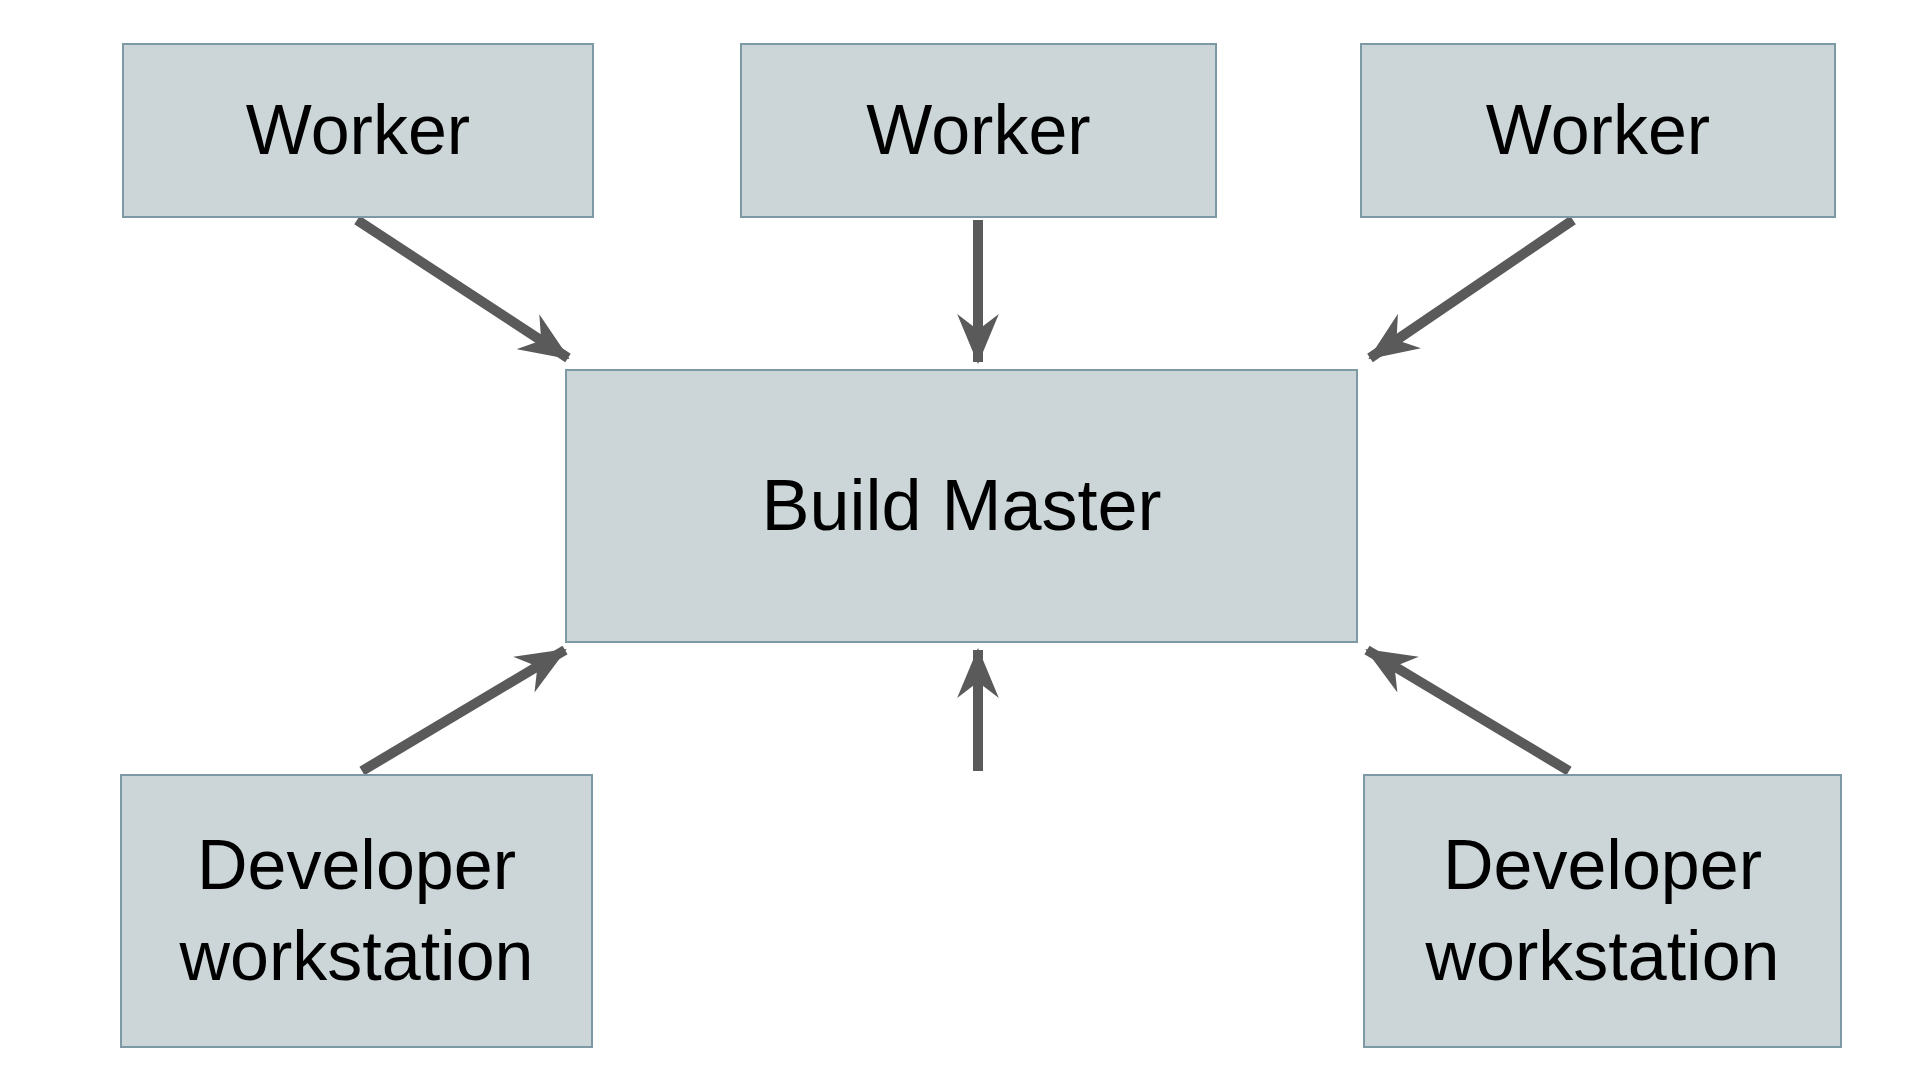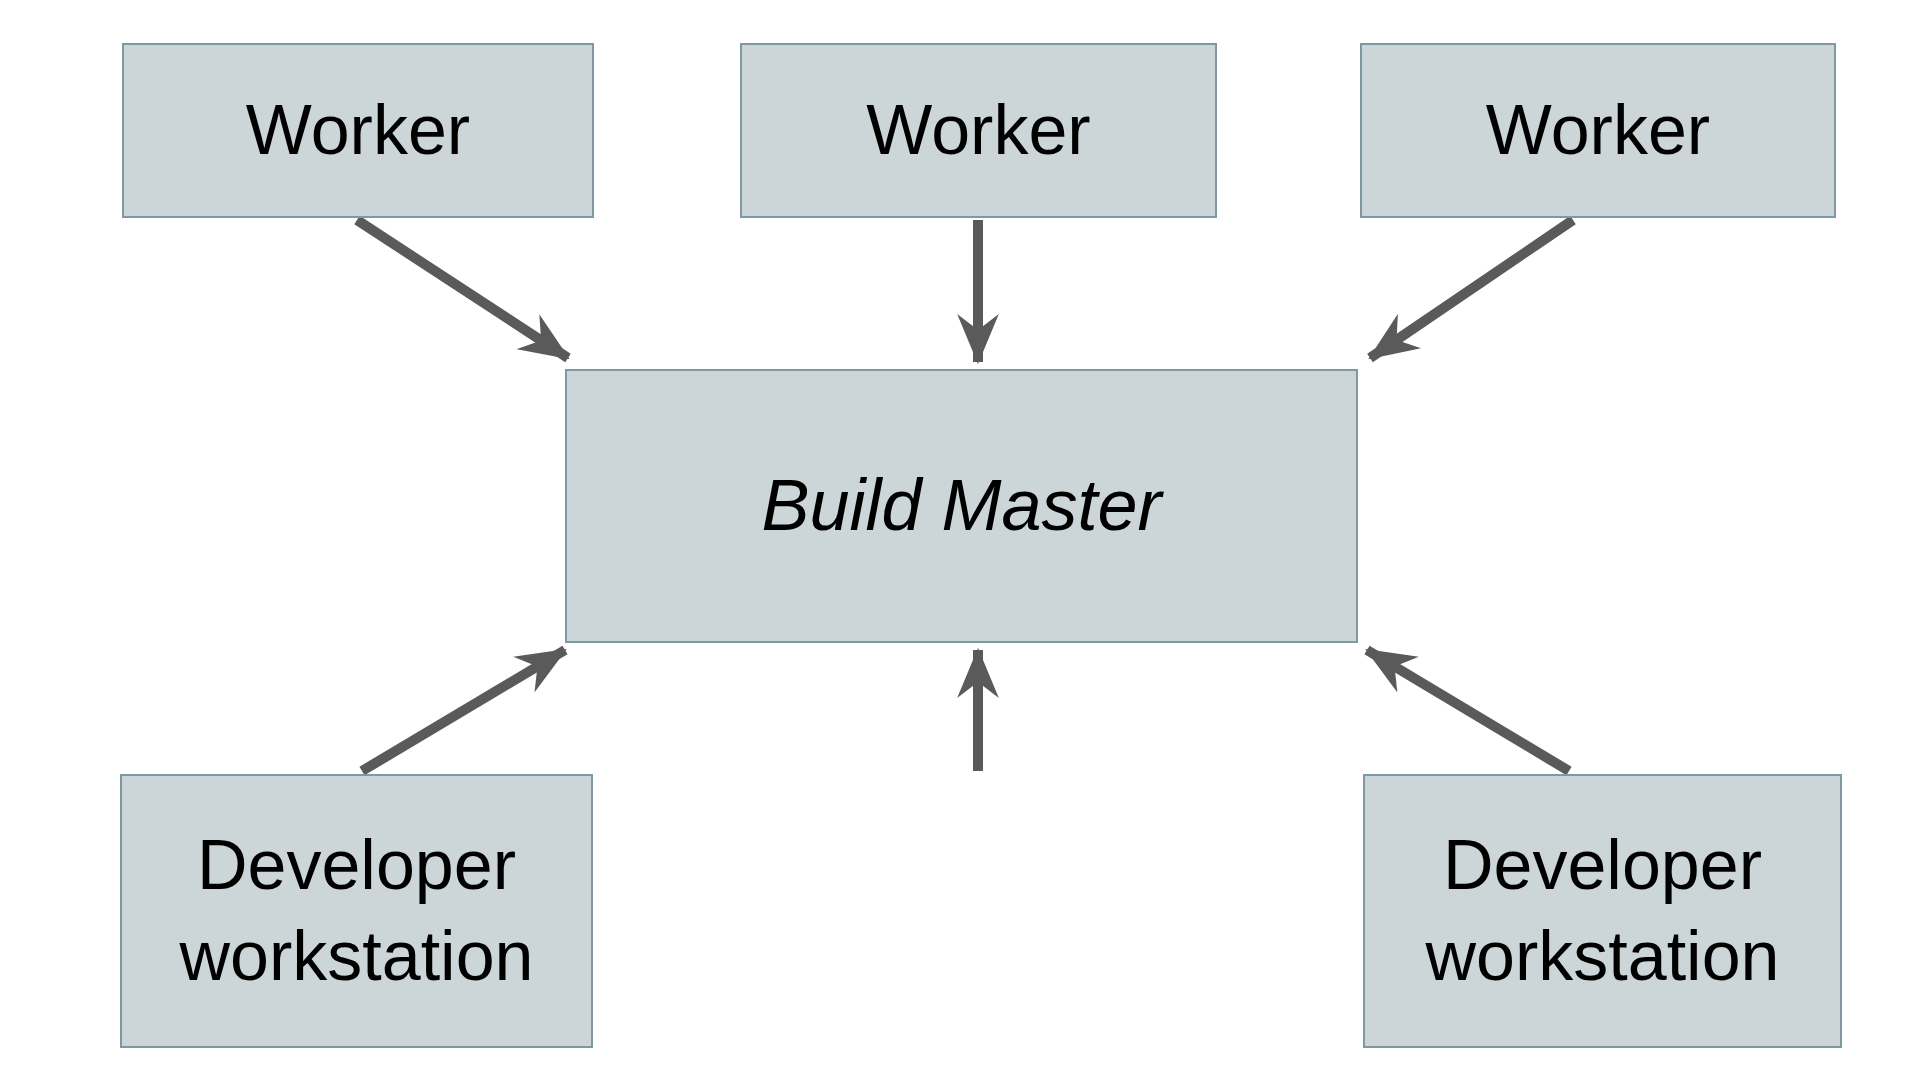--- a/index.html
+++ b/index.html
@@ -70,21 +70,21 @@
   </div>
 
   <div class="node" style="left:740px; top:43px; width:477px; height:175px;">
     <span>Worker</span>
   </div>
 
   <div class="node" style="left:1360px; top:43px; width:476px; height:175px;">
     <span>Worker</span>
   </div>
 
-  <div class="node" style="left:565px; top:369px; width:793px; height:274px; font-size:72px;font-style:italic;">
+  <div class="node" style="left:565px; top:369px; width:793px; height:274px; font-size:72px;">
     <span>Build Master</span>
   </div>
 
   <div class="node" style="left:120px; top:774px; width:473px; height:274px;">
     <span>Developer workstation</span>
   </div>
 
 
   <div class="node" style="left:1363px; top:774px; width:479px; height:274px;">
     <span>Developer workstation</span>

